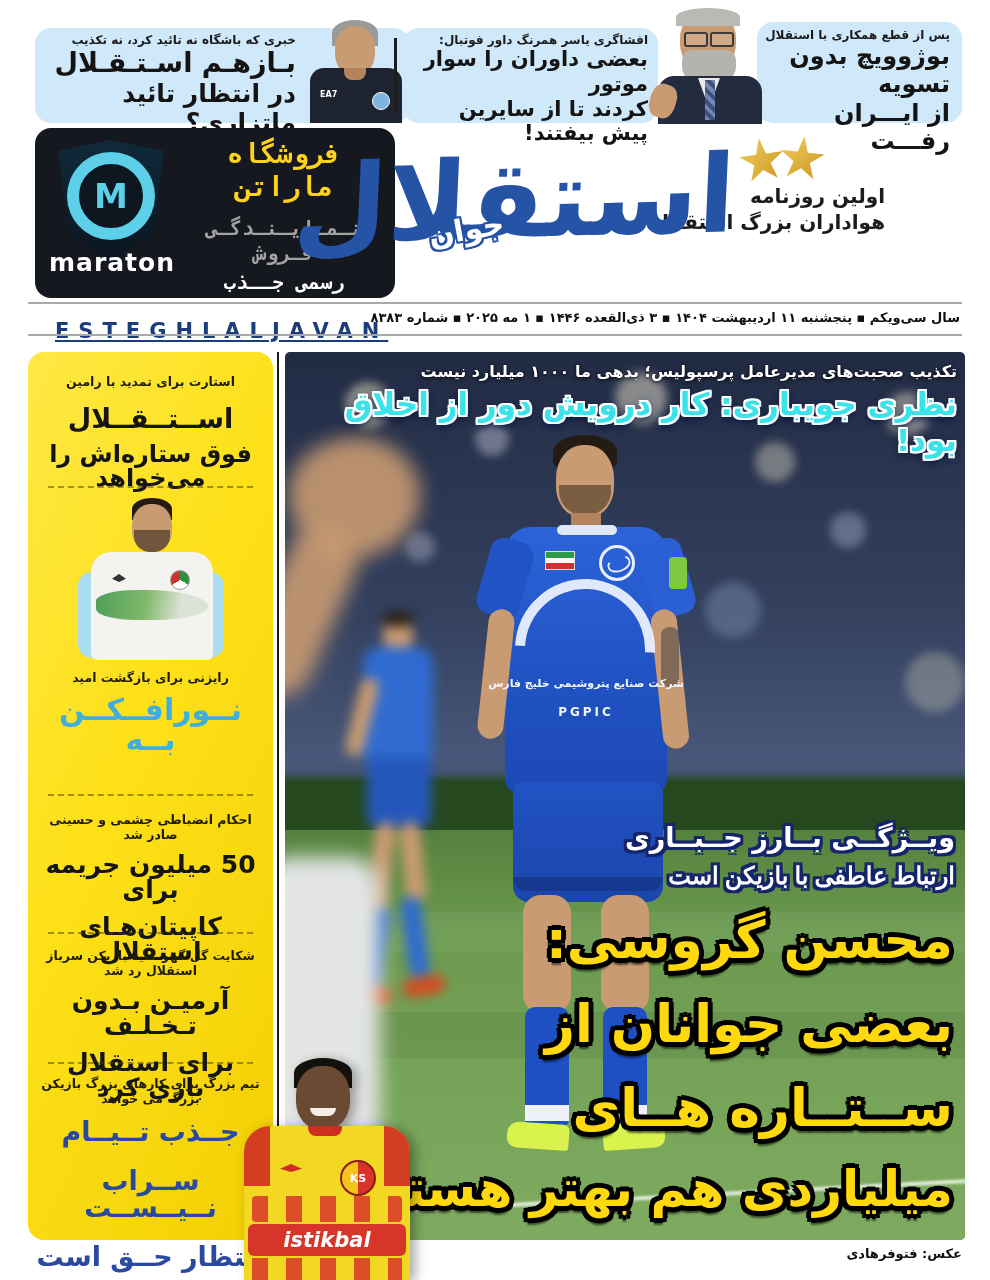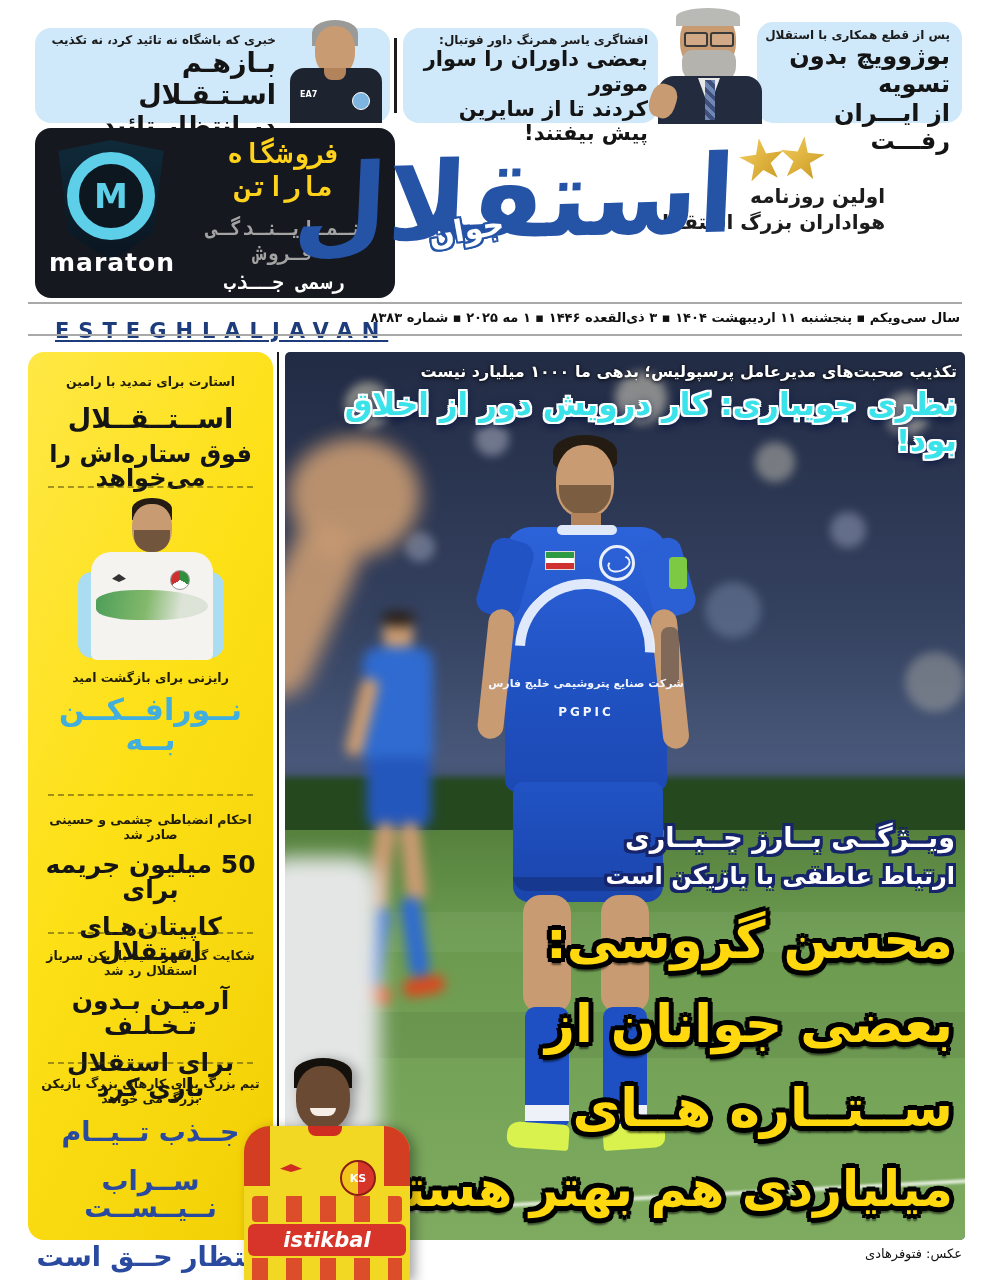--- a/index.html
+++ b/index.html
@@ -57,28 +57,28 @@
          border-radius:5px;overflow:hidden;}
   .bokeh{border-radius:50%;filter:blur(5px);}
   .pitch{background:linear-gradient(180deg,#55813d 0%,#6b9a4f 25%,#77a55a 70%,#7fab60 100%);}
   .adband{background:#25481f;filter:blur(3px);}
   .blur6{filter:blur(6px);}
   .blur10{filter:blur(10px);}
 
   .skin{background:#c99b72;}
   .skin-d{background:#b3835c;}
 
-  .credit{font-size:13px;font-weight:normal;color:#101010;}
+  .credit{font-size:13px;font-weight:bold;color:#101010;}
 </style>
 </head>
 <body>
 
 <div id="page">
 
-  <div class="abs tbox" style="left:35px;top:28px;width:355px;height:95px;">
+  <div class="abs tbox" style="left:35px;top:28px;width:355px;height:95px;padding-left:20px;">
     <div class="abs rtl" style="left:8px;right:114px;top:5px;text-align:right;">
       <div class="kick">خبری که باشگاه نه تائید کرد، نه تکذیب</div>
       <div class="hl" style="font-size:27px;">بـازهـم اسـتـقـلال</div>
       <div class="hl" style="font-size:25px;">در انتظار تائید ماتزاری؟</div>
     </div>
 
     <div class="abs" style="right:2px;top:-8px;width:108px;height:103px;">
       <div class="abs" style="left:32px;top:0;width:46px;height:26px;background:#9a9a98;border-radius:50% 50% 0 0;"></div>
       <div class="abs skin" style="left:35px;top:6px;width:40px;height:50px;border-radius:45%;"></div>
       <div class="abs" style="left:10px;top:48px;width:92px;height:55px;background:#1d2430;border-radius:14px 14px 0 0;"></div>
@@ -281,21 +281,21 @@
       <div class="abs" style="left:150px;top:668px;width:44px;height:16px;background:#eef2f8;"></div>
 
       <div class="abs" style="left:54px;top:686px;width:62px;height:26px;background:#d9f24e;border-radius:12px 6px 4px 10px;transform:rotate(4deg);"></div>
       <div class="abs" style="left:150px;top:686px;width:62px;height:26px;background:#d9f24e;border-radius:6px 12px 10px 4px;transform:rotate(-4deg);"></div>
     </div>
 
     <div class="abs rtl soft-sh" style="right:8px;top:10px;color:#fff;font-size:16px;font-weight:bold;text-align:right;">تکذیب صحبت‌های مدیرعامل پرسپولیس؛ بدهی ما ۱۰۰۰ میلیارد نیست</div>
     <div class="abs rtl o-cyan" style="right:8px;top:34px;color:#3ae2ea;font-size:31px;font-weight:bold;text-align:right;">نظری جویباری: کار درویش دور از اخلاق بود!</div>
 
     <div class="abs rtl o-navy" style="right:10px;top:470px;color:#ffffff;font-size:27px;font-weight:bold;text-align:right;">ویــژگــی بــارز جــبــاری</div>
-    <div class="abs rtl o-navy" style="right:10px;top:510px;color:#ffffff;font-size:24px;font-weight:bold;text-align:right;">ارتباط عاطفی با بازیکن است</div>
+    <div class="abs rtl o-navy" style="right:10px;top:510px;color:#ffffff;font-size:24px;font-weight:bold;text-align:right;font-family:Liberation Serif, serif;">ارتباط عاطفی با بازیکن است</div>
 
     <div class="abs rtl o-black" style="right:12px;top:558px;color:#ffd80e;font-size:52px;font-weight:bold;text-align:right;">محسن گروسی:</div>
     <div class="abs rtl o-black" style="right:12px;top:642px;color:#ffd80e;font-size:52px;font-weight:bold;text-align:right;">بعضی جوانان از</div>
     <div class="abs rtl o-black" style="right:12px;top:726px;color:#ffd80e;font-size:52px;font-weight:bold;text-align:right;">ســتــاره هــای</div>
     <div class="abs rtl o-black" style="right:12px;top:808px;color:#ffd80e;font-size:50px;font-weight:bold;text-align:right;">میلیاردی هم بهتر هستند</div>
   </div>
 
   <div class="abs" style="left:222px;top:1056px;width:210px;height:224px;z-index:6;filter:drop-shadow(5px 2px 6px rgba(0,0,0,.35));">
     <div class="abs" style="left:72px;top:2px;width:58px;height:30px;background:#14100c;border-radius:50% 50% 0 0;"></div>
     <div class="abs" style="left:74px;top:10px;width:54px;height:64px;background:#6b4a33;border-radius:45%;"></div>

